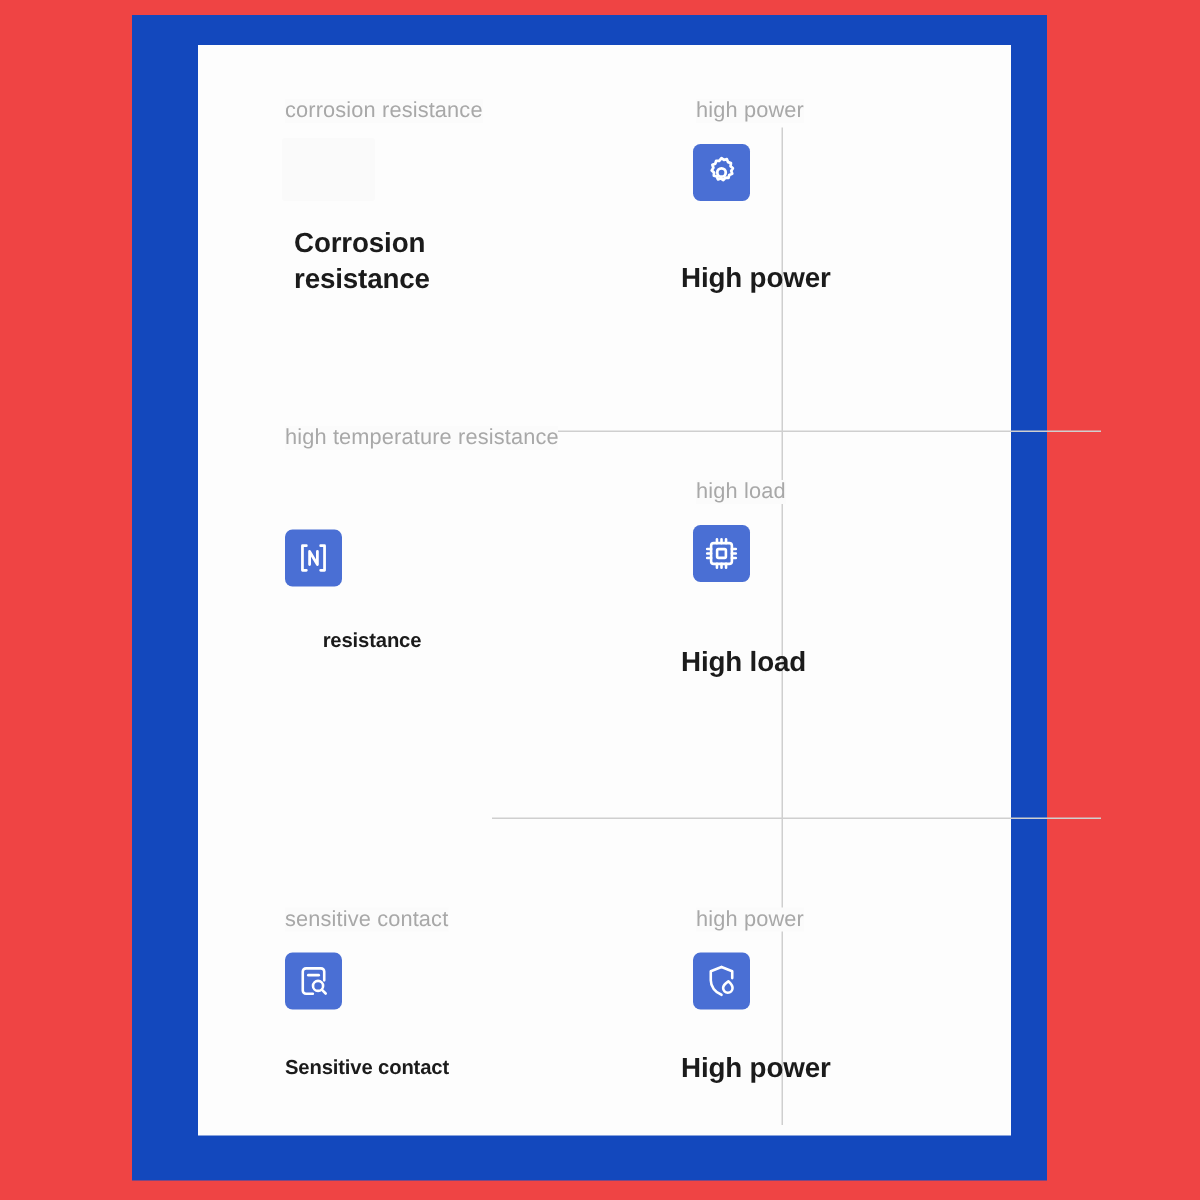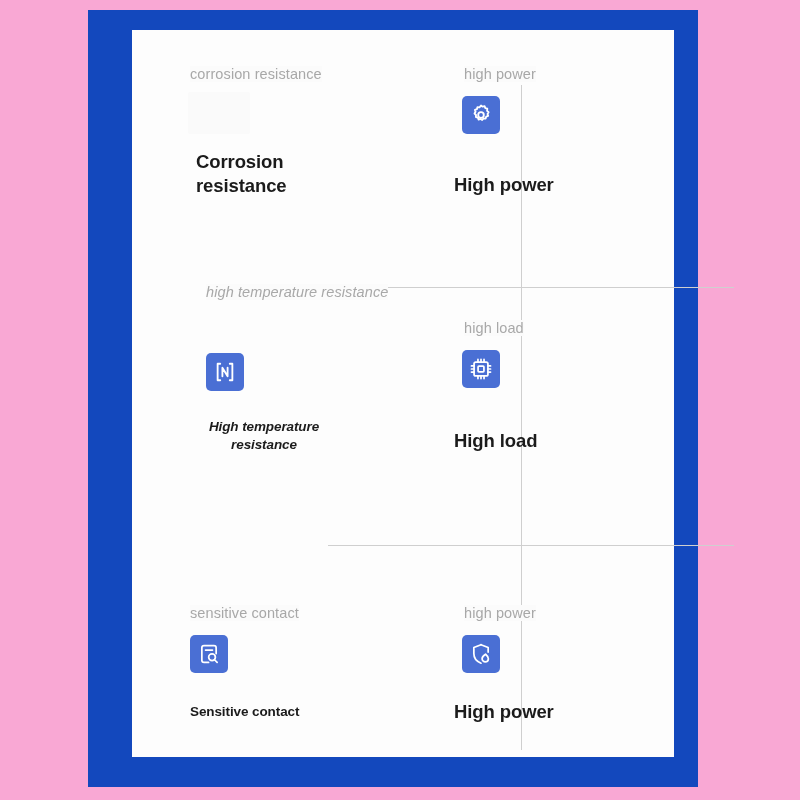--- a/index.html
+++ b/index.html
@@ -12,21 +12,21 @@
     height: 800px;
     font-family: "Liberation Sans", sans-serif;
     -webkit-font-smoothing: antialiased;
     overflow: hidden;
   }
 
   #stage {
     position: relative;
     width: 800px;
     height: 800px;
-    background: #f9a8d4;
+    background: #ef4444;
   }
 
   
   #blue-frame {
     position: absolute;
     left: 88px;
     top: 10px;
     width: 610px;
     height: 777px;
     background: #1348bd;
@@ -148,34 +148,33 @@
       <div class="cell-icon" style="left:72px;top:66px;">
         <svg width="26" height="26" viewBox="0 0 24 24" fill="none" stroke="#ffffff" stroke-width="1.7" stroke-linecap="round" stroke-linejoin="round">
           <path d="M12 3.2l1.5 1.1 1.8-.5.7 1.8 1.8.6-.2 1.9 1.4 1.3-1 1.6.6 1.8-1.8.7-.5 1.8-1.9-.1-1.3 1.4-1.6-1-1.7.6-.7-1.8-1.8-.5.1-1.9-1.4-1.3 1-1.6-.6-1.8 1.8-.7.5-1.8 1.9.1z"></path>
           <circle cx="12" cy="12" r="2.6"></circle>
         </svg>
       </div>
 
       <div class="cell-title title-lg" style="left:64px;top:143px;">High power</div>
     </div>
 
-    <div class="cell" style="left:16px;top:228px;width:257px;height:258px;font-style:italic;">
+    <div class="cell" style="left:0;top:228px;width:257px;height:258px;">
 
       <div class="cell-caption" style="left:58px;top:26px;">high temperature resistance</div>
 
       <div class="cell-icon" style="left:58px;top:95px;">
         <svg width="26" height="26" viewBox="0 0 24 24" fill="none" stroke="#ffffff" stroke-width="1.7" stroke-linecap="round" stroke-linejoin="round">
           <path d="M7.6 4.4H5.2v15.2h2.4"></path>
           <path d="M16.4 4.4h2.4v15.2h-2.4"></path>
           <path d="M9.6 16V8l4.8 8V8"></path>
         </svg>
       </div>
 
       <div class="cell-title title-sm title-center" style="left:36px;top:160px;width:160px;">
-        <div>High temperature</div>
         <div>resistance</div>
       </div>
     </div>
 
     <div class="cell" style="left:258px;top:228px;width:284px;height:258px;">
 
       <div class="cell-caption" style="left:74px;top:62px;">high load</div>
 
       <div class="cell-icon" style="left:72px;top:92px;">
         <svg width="26" height="26" viewBox="0 0 24 24" fill="none" stroke="#ffffff" stroke-width="1.6" stroke-linecap="round" stroke-linejoin="round">

